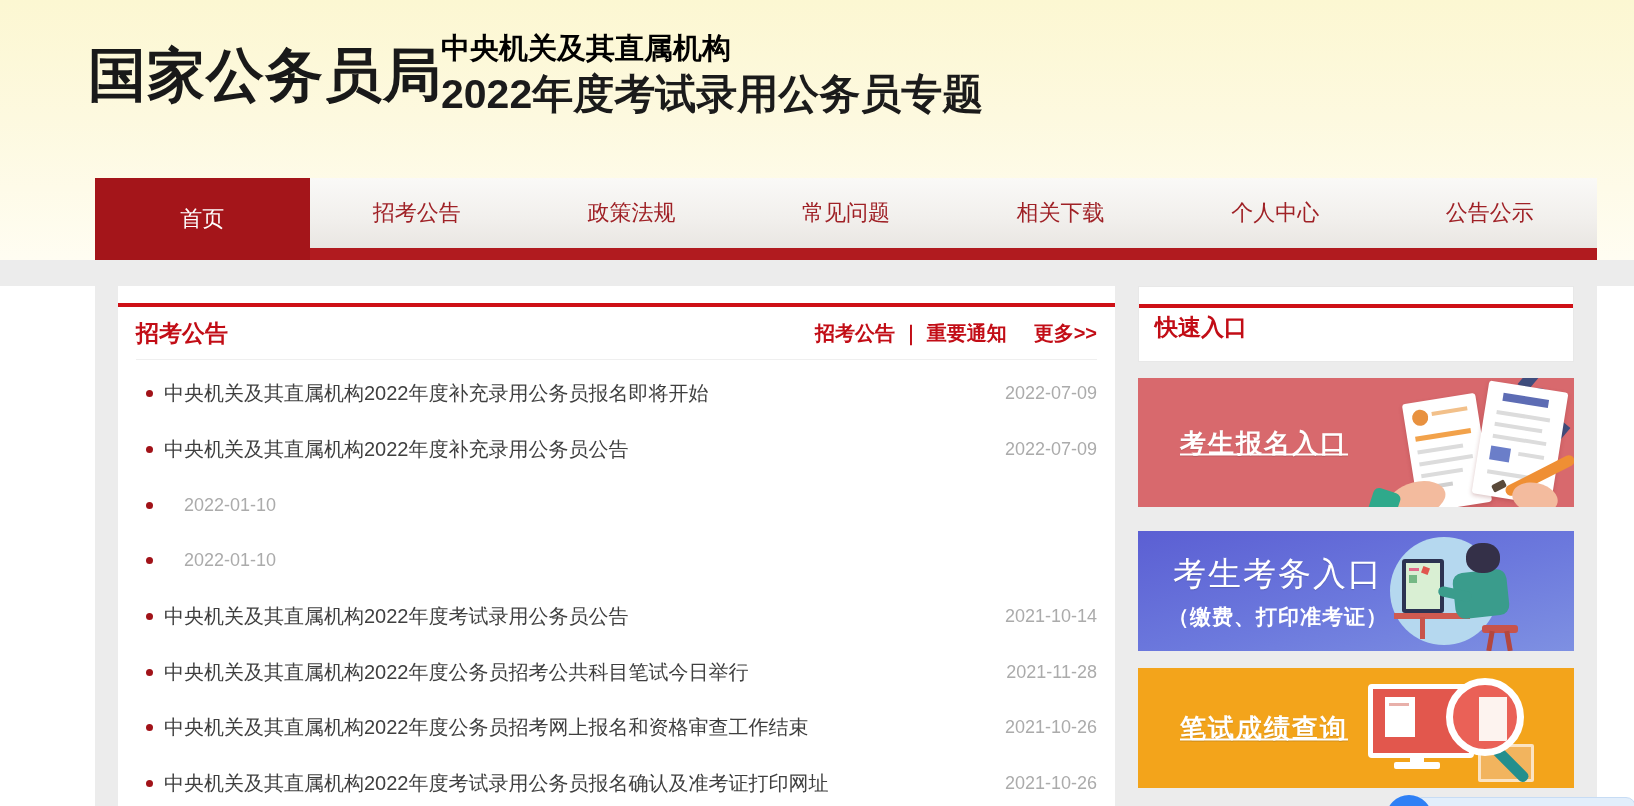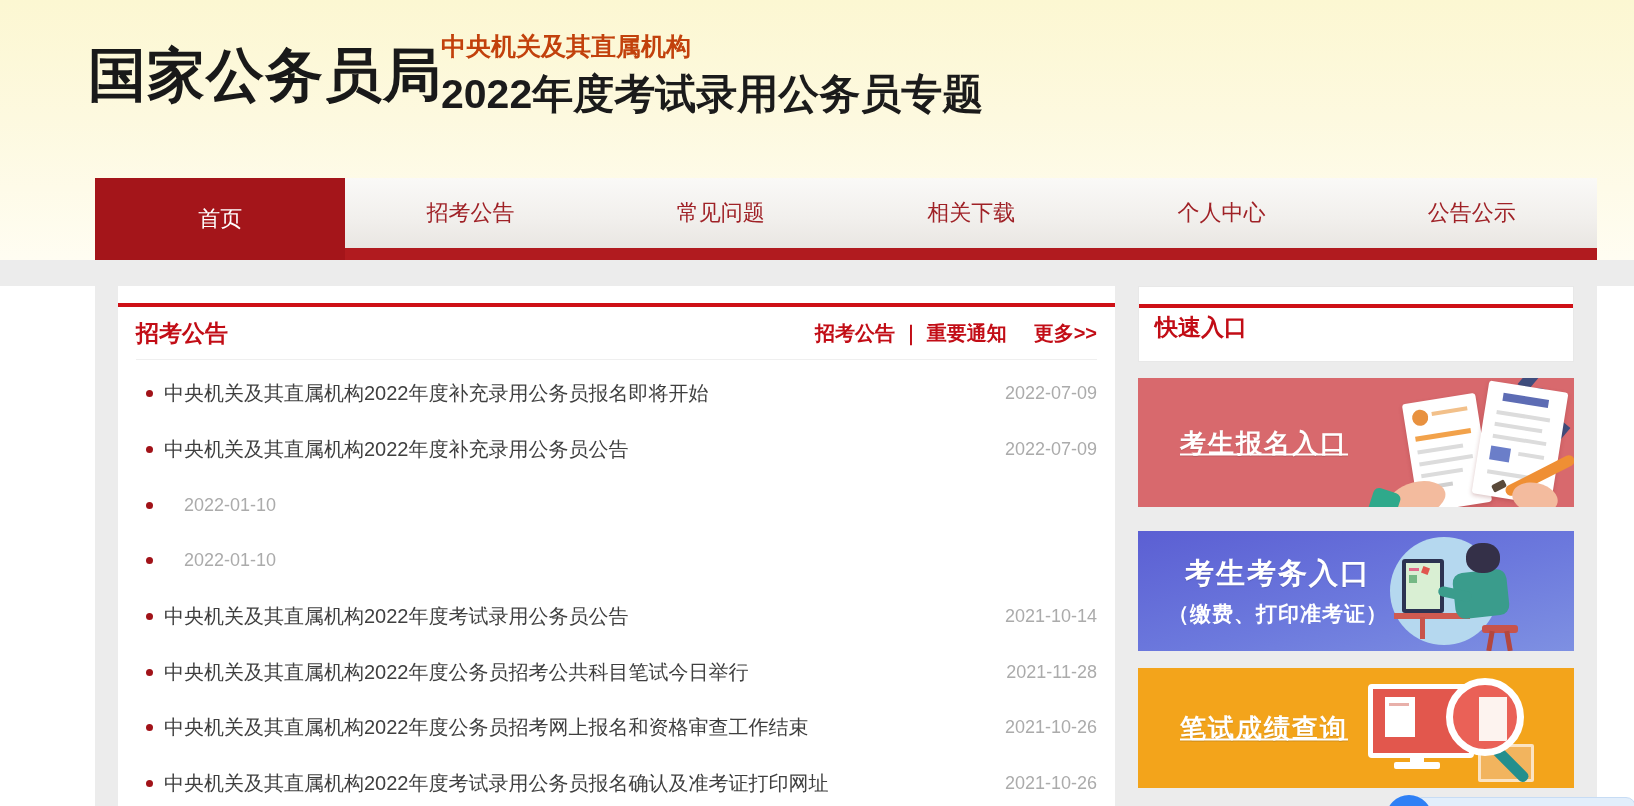--- a/index.html
+++ b/index.html
@@ -8,21 +8,21 @@
     background:#ffffff;
     font-family:"Liberation Sans","DejaVu Sans",sans-serif;
     -webkit-font-smoothing:antialiased;
   }
   .abs{position:absolute;}
 
   
   .header-bg{left:0;top:0;width:1634px;height:260px;
     background:linear-gradient(180deg,#fcf7d2 0%,#fdf9df 45%,#fffdf2 100%);}
   .site-name{left:88px;top:46px;font-size:58px;font-weight:bold;color:#191919;letter-spacing:1px;line-height:1;}
-  .sub1{left:441px;top:34px;font-size:25px;font-weight:bold;color:#c2410c;line-height:1;}
+  .sub1{left:441px;top:34px;font-size:29px;font-weight:bold;color:#000000;line-height:1;}
   .sub2{left:441px;top:74px;font-size:41px;font-weight:bold;color:#1b1b1b;line-height:1;}
 
   
   .nav{left:95px;top:178px;width:1502px;height:70px;display:flex;z-index:2;
     background:linear-gradient(180deg,#faf9f7 0%,#f1efec 60%,#e9e6e2 100%);}
   .nav-item{flex:1;display:flex;align-items:center;justify-content:center;
     font-size:22px;color:#9f2126;cursor:pointer;height:70px;}
   .nav-item.active{background:#a4151a;color:#ffffff;height:82px;z-index:3;}
   .nav-strip{left:95px;top:248px;width:1502px;height:12px;background:#b11b1f;z-index:1;}
 
@@ -51,21 +51,21 @@
     border:1px solid #e8e8e8;box-sizing:border-box;overflow:visible;}
   .qe-title{position:absolute;left:16px;top:25px;font-size:23px;font-weight:bold;color:#c20d16;}
 
   .banner{left:1138px;width:436px;overflow:hidden;cursor:pointer;}
   .banner-red{top:378px;height:129px;background:#d8696d;}
   .banner-blue{top:531px;height:120px;background:linear-gradient(165deg,#5b5fd3 0%,#6c79dd 55%,#7e90e2 100%);}
   .banner-orange{top:668px;height:120px;background:#f3a41b;}
   .banner-label{position:absolute;left:42px;top:50%;transform:translateY(-50%);
     font-size:26px;font-weight:bold;color:#ffffff;letter-spacing:2px;text-shadow:0 1px 1px rgba(0,0,0,0.12);text-decoration:underline;}
   .banner-label-block{position:absolute;left:10px;top:50%;transform:translateY(-50%);width:260px;text-align:center;color:#fff;}
-  .banner-label-block .l1{font-size:29px;font-weight:bold;letter-spacing:2px;text-shadow:0 1px 1px rgba(0,0,0,0.15);}
+  .banner-label-block .l1{font-size:33px;font-weight:normal;letter-spacing:2px;text-shadow:0 1px 1px rgba(0,0,0,0.15);}
   .banner-label-block .l2{font-size:21px;font-weight:bold;margin-top:6px;letter-spacing:1px;}
 
   
   .ill{position:absolute;right:0;top:0;bottom:0;width:220px;pointer-events:none;}
   .p{position:absolute;}
 
   
   .watch-ring{right:16px;top:10px;width:40px;height:40px;border-radius:50%;background:#3f4d7d;}
   .watch-face{right:23px;top:17px;width:26px;height:26px;border-radius:50%;background:#f4f6fb;}
   .watch-hand1{right:34px;top:24px;width:2px;height:9px;background:#3f4d7d;}
@@ -130,20 +130,21 @@
 
 <div class="abs header-bg"></div>
 <div class="abs site-name">国家公务员局</div>
 <div class="abs sub1">中央机关及其直属机构</div>
 <div class="abs sub2">2022年度考试录用公务员专题</div>
 
 <div class="abs nav-strip"></div>
 <div class="abs nav">
   <div class="nav-item active">首页</div>
   <div class="nav-item">招考公告</div>
+  <div class="nav-item">政策法规</div>
   <div class="nav-item">常见问题</div>
   <div class="nav-item">相关下载</div>
   <div class="nav-item">个人中心</div>
   <div class="nav-item">公告公示</div>
 </div>
 
 <div class="abs gray-band"></div>
 <div class="abs main-bg"></div>
 
 <div class="abs left-panel">

